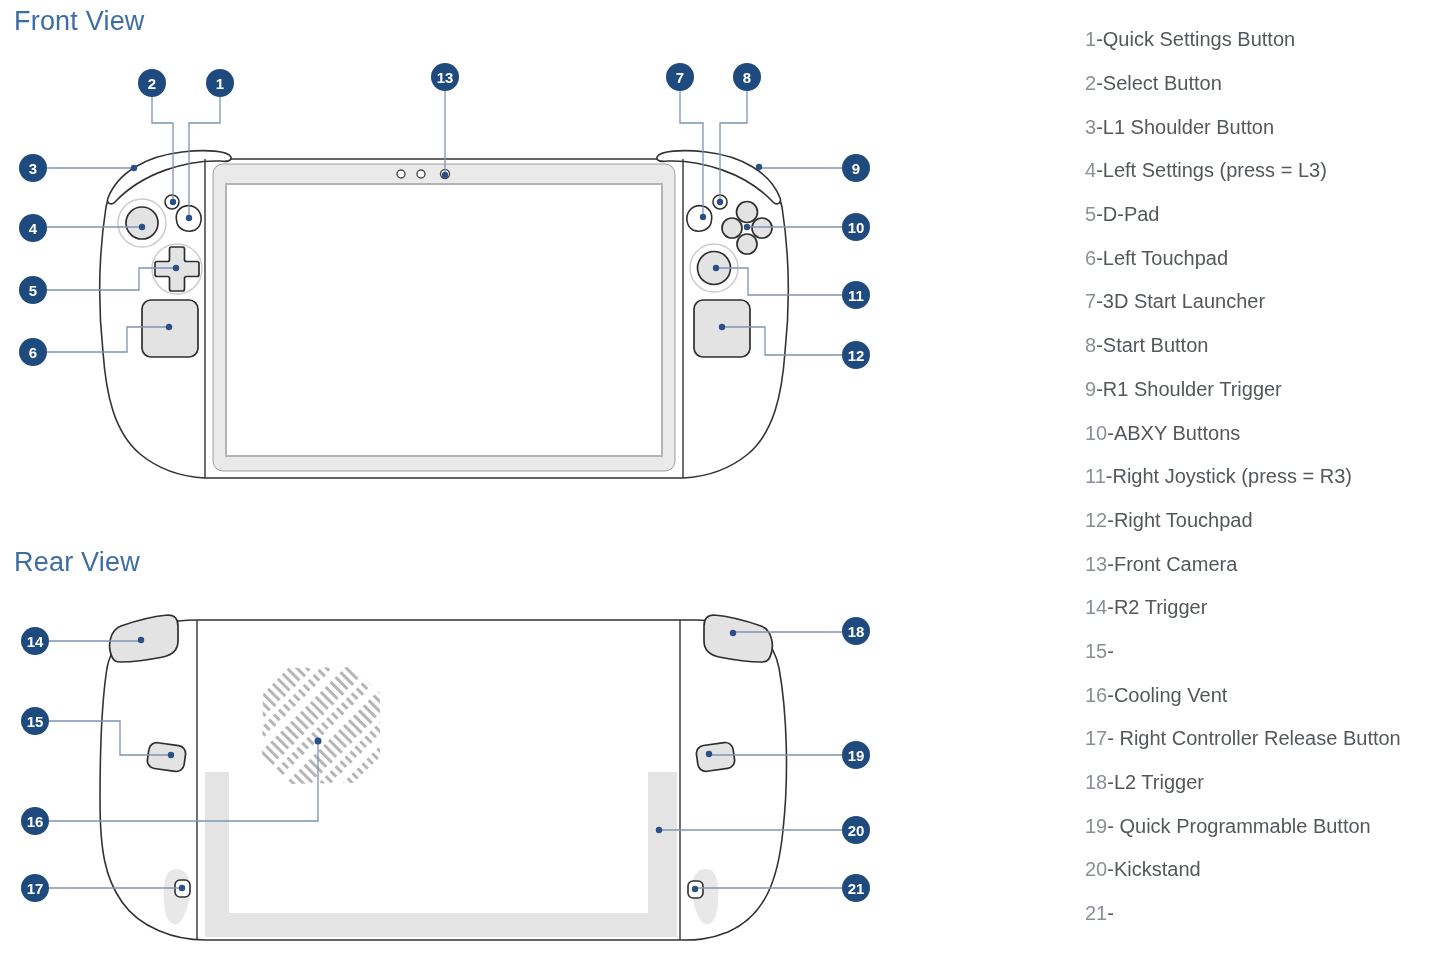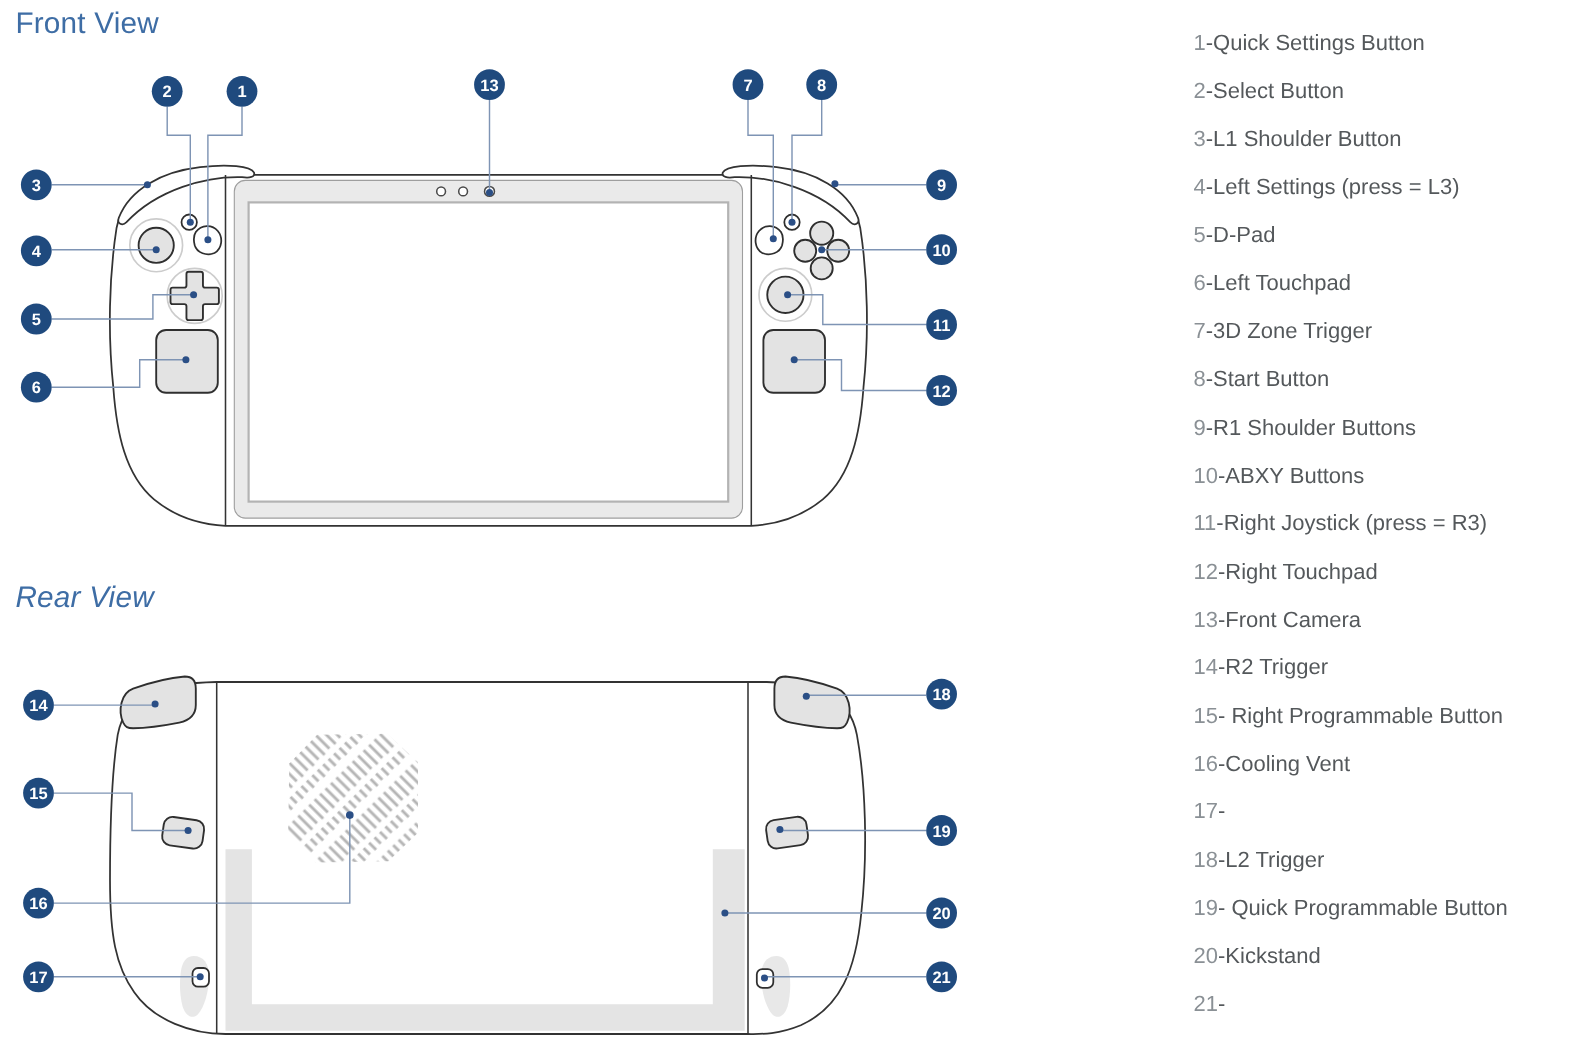--- a/index.html
+++ b/index.html
@@ -1,20 +1,20 @@
 <!DOCTYPE html>
 <html><head>
 <meta charset="utf-8">
 <style>
   html,body{margin:0;padding:0;background:#fff;}
   body{font-family:"Liberation Sans",sans-serif;}
   .canvas{position:relative;width:1446px;height:963px;background:#fff;overflow:hidden;}
   .view-title{position:absolute;left:14px;color:#3e6da5;font-size:27px;font-weight:400;letter-spacing:.2px;}
   #front-title{top:6px;}
-  #rear-title{top:528px;font-style:italic;}
+  #rear-title{top:547px;}
   .legend{position:absolute;left:1085px;top:18px;width:361px;}
   .legend-row{height:43.7px;display:flex;align-items:center;font-size:20px;color:#54585b;white-space:pre;}
   .legend-row .num{color:#8a9095;}
   .legend-row .sep{color:#54585b;}
   svg{position:absolute;left:0;display:block;}
   #front-svg{top:55px;}
   #rear-svg{top:600px;}
   .outline{fill:#fff;stroke:#333;stroke-width:1.6;stroke-linejoin:round;}
   .thin{stroke:#333;stroke-width:1.4;}
   .btn{fill:#e3e3e3;stroke:#2f2f2f;stroke-width:1.7;stroke-linejoin:round;}
@@ -235,30 +235,30 @@
       </g>
   </svg>
 
   <div class="legend">
     <div class="legend-row"><span class="num">1</span><span class="sep">-</span><span class="lbl">Quick Settings Button</span></div>
     <div class="legend-row"><span class="num">2</span><span class="sep">-</span><span class="lbl">Select Button</span></div>
     <div class="legend-row"><span class="num">3</span><span class="sep">-</span><span class="lbl">L1 Shoulder Button</span></div>
     <div class="legend-row"><span class="num">4</span><span class="sep">-</span><span class="lbl">Left Settings (press = L3)</span></div>
     <div class="legend-row"><span class="num">5</span><span class="sep">-</span><span class="lbl">D-Pad</span></div>
     <div class="legend-row"><span class="num">6</span><span class="sep">-</span><span class="lbl">Left Touchpad</span></div>
-    <div class="legend-row"><span class="num">7</span><span class="sep">-</span><span class="lbl">3D Zone Trigger</span></div>
+    <div class="legend-row"><span class="num">7</span><span class="sep">-</span><span class="lbl">3D Start Launcher</span></div>
     <div class="legend-row"><span class="num">8</span><span class="sep">-</span><span class="lbl">Start Button</span></div>
-    <div class="legend-row"><span class="num">9</span><span class="sep">-</span><span class="lbl">R1 Shoulder Buttons</span></div>
+    <div class="legend-row"><span class="num">9</span><span class="sep">-</span><span class="lbl">R1 Shoulder Trigger</span></div>
     <div class="legend-row"><span class="num">10</span><span class="sep">-</span><span class="lbl">ABXY Buttons</span></div>
     <div class="legend-row"><span class="num">11</span><span class="sep">-</span><span class="lbl">Right Joystick (press = R3)</span></div>
     <div class="legend-row"><span class="num">12</span><span class="sep">-</span><span class="lbl">Right Touchpad</span></div>
     <div class="legend-row"><span class="num">13</span><span class="sep">-</span><span class="lbl">Front Camera</span></div>
     <div class="legend-row"><span class="num">14</span><span class="sep">-</span><span class="lbl">R2 Trigger</span></div>
-    <div class="legend-row"><span class="num">15</span><span class="sep">-</span><span class="lbl"> Right Programmable Button</span></div>
+    <div class="legend-row"><span class="num">15</span><span class="sep">-</span></div>
     <div class="legend-row"><span class="num">16</span><span class="sep">-</span><span class="lbl">Cooling Vent</span></div>
-    <div class="legend-row"><span class="num">17</span><span class="sep">-</span></div>
+    <div class="legend-row"><span class="num">17</span><span class="sep">-</span><span class="lbl"> Right Controller Release Button</span></div>
     <div class="legend-row"><span class="num">18</span><span class="sep">-</span><span class="lbl">L2 Trigger</span></div>
     <div class="legend-row"><span class="num">19</span><span class="sep">-</span><span class="lbl"> Quick Programmable Button</span></div>
     <div class="legend-row"><span class="num">20</span><span class="sep">-</span><span class="lbl">Kickstand</span></div>
     <div class="legend-row"><span class="num">21</span><span class="sep">-</span></div>
   </div>
 
 </div>
 
 </body></html>

